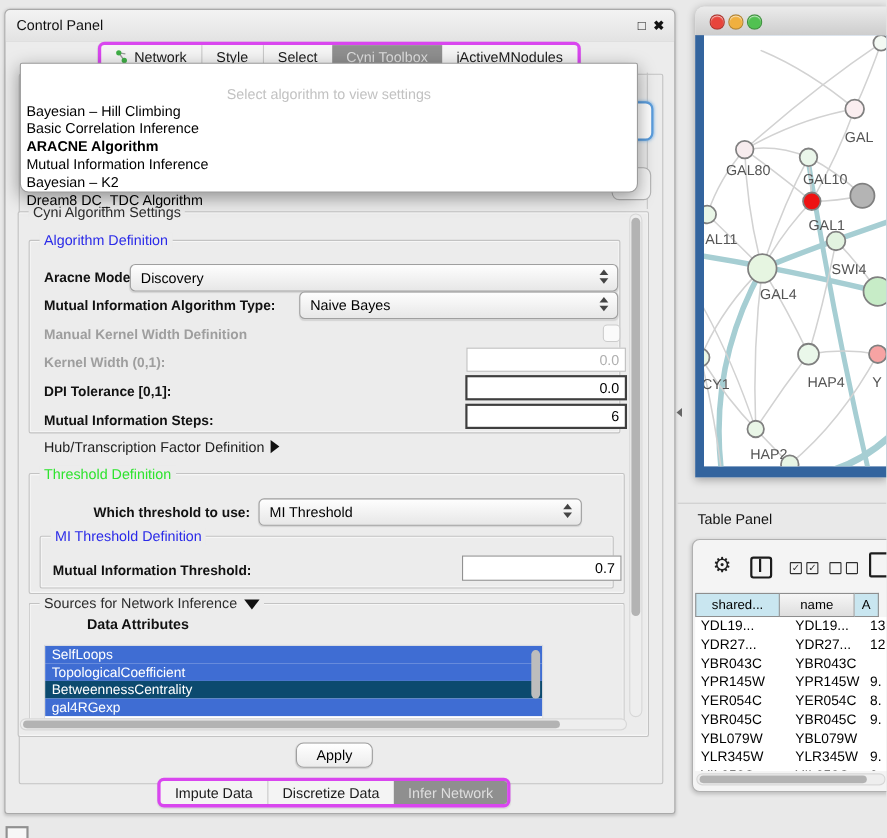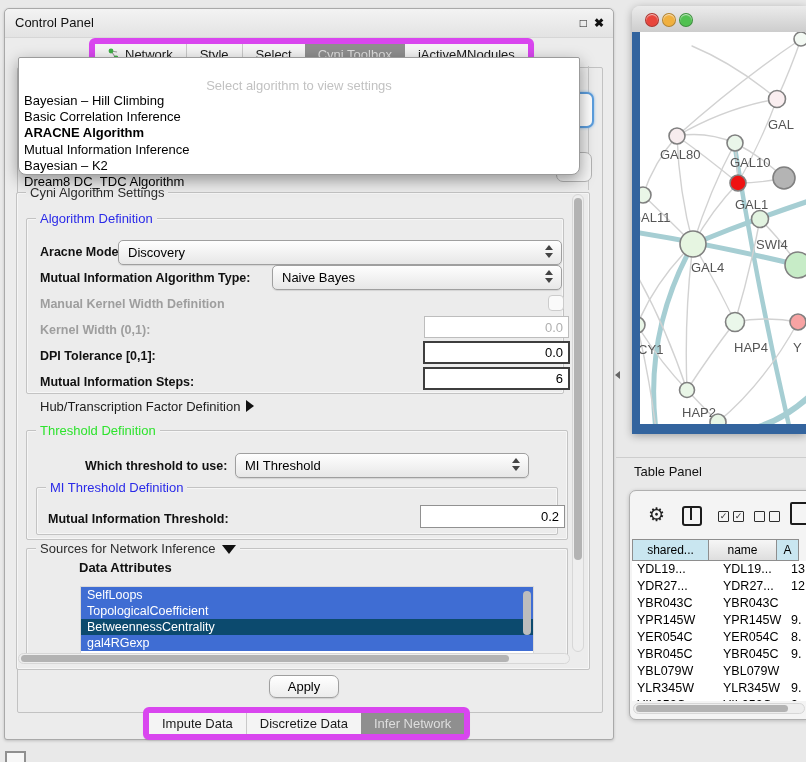--- a/index.html
+++ b/index.html
@@ -11,21 +11,21 @@
   .cp{left:4px;top:8px;width:608px;height:730px;background:#ececec;
       border:1px solid #a9a9a9;border-radius:5px 5px 3px 3px;box-shadow:0 1px 3px rgba(0,0,0,.18);}
   .cp-titlebar{left:0;top:0;width:100%;height:28px;
       background:linear-gradient(#f3f3f3,#e3e3e3);border-bottom:1px solid #d6d6d6;border-radius:5px 5px 0 0;}
   .cp-title{left:10px;top:6px;font-size:13px;color:#111;}
   .wbtn{top:7px;font-size:12px;font-weight:bold;color:#111;cursor:default;}
   .cp-body{left:12px;top:58px;width:584px;height:644px;border:1px solid #c2c2c2;
       background:#ececec;border-radius:2px;}
 
   
-  .tabgroup{display:inline-flex;align-items:stretch;height:21px;border:6px solid #d946ef;
+  .tabgroup{display:inline-flex;align-items:stretch;height:21px;border:3px solid #d946ef;
       border-radius:6px;background:#f4f4f4;overflow:hidden;box-shadow:0 1px 1px rgba(0,0,0,.08);}
   .tab{display:flex;align-items:center;padding:0 13px;font-size:13px;color:#1a1a1a;white-space:nowrap;}
   .tab + .tab{border-left:1px solid #c9c9c9;}
   .tab.sel{background:#8f8f8f;color:#dedede;border-left:none;}
   .tab.sel + .tab{border-left:none;}
   .net-ico{width:12px;height:13px;margin-right:5px;}
 
   
   .popup{left:18px;top:57px;width:560px;height:116px;background:#fff;border:1px solid #9b9b9b;
       border-radius:2px 2px 8px 8px;box-shadow:0 5px 16px rgba(0,0,0,.38);z-index:10;}
@@ -231,27 +231,27 @@
     <span>MI Threshold</span>
     <span class="arr">
         <i class="up"></i>
         <i class="dn"></i>
       </span>
   </div>
   <div class="abs grp" style="left:36px;top:487px;width:520px;height:46px;">
     <span class="grp-label t-blue">MI Threshold Definition</span>
   </div>
   <div class="abs lbl" style="left:48px;top:512px;">Mutual Information Threshold:</div>
-  <div class="abs tf mid" style="left:420px;top:505px;width:138px;height:21px;">0.2</div>
+  <div class="abs tf mid" style="left:420px;top:505px;width:138px;height:21px;">0.7</div>
 
   <div class="abs grp" style="left:26px;top:548px;width:540px;height:110px;border-bottom:none;">
     <span class="grp-label t-dark" style="white-space:nowrap;"><span>Sources for Network Inference</span><span class="tri-d"></span></span>
   </div>
   <div class="abs lbl" style="left:40px;top:560px;font-size:13px;margin-left:39px;">Data Attributes</div>
-  <div class="abs attr-list" style="left:40px;top:586px;width:452px;height:66px;margin-left:40px;">
+  <div class="abs attr-list" style="left:40px;top:586px;width:452px;height:66px;">
     <div id="attr-items">
         <div class="attr-item" style="background: rgb(63, 109, 211);">SelfLoops</div>
         <div class="attr-item" style="background: rgb(63, 109, 211);">TopologicalCoefficient</div>
         <div class="attr-item" style="background: #0c4a6e;">BetweennessCentrality</div>
         <div class="attr-item" style="background: rgb(63, 109, 211);">gal4RGexp</div>
       </div>
     <span class="alist-thumb"></span>
   </div>
 
   <div class="abs vtrack" style="left:572px;top:194px;width:10px;height:456px;">

